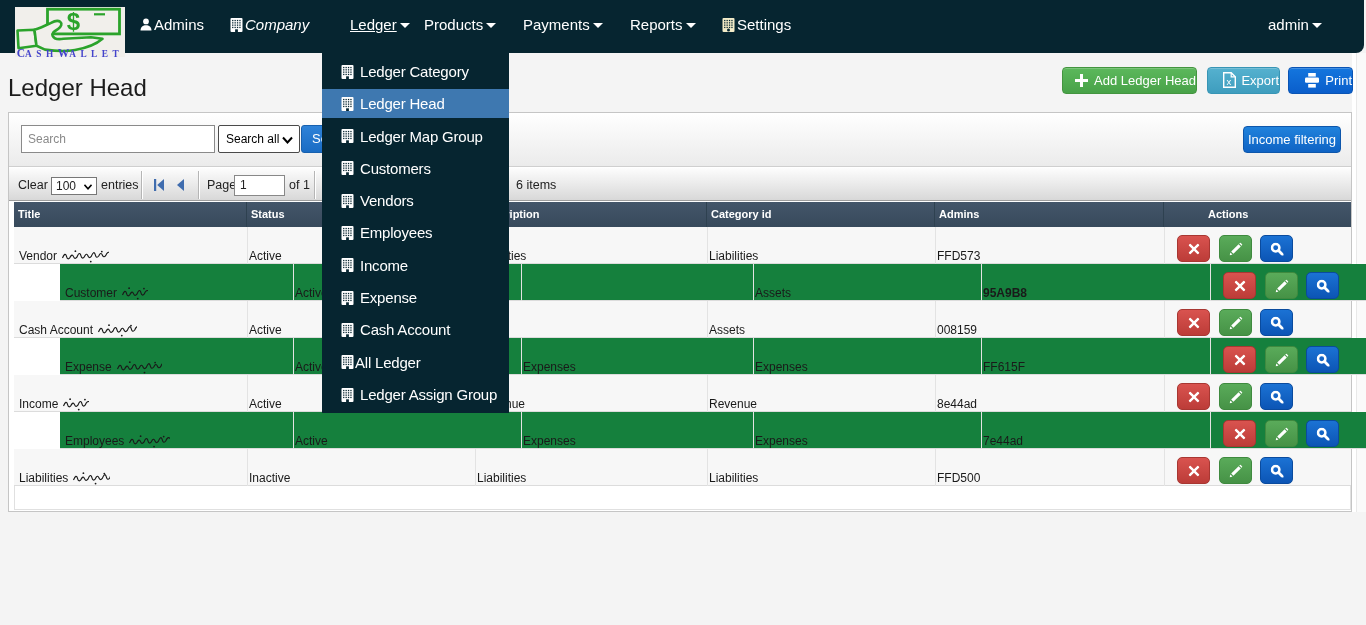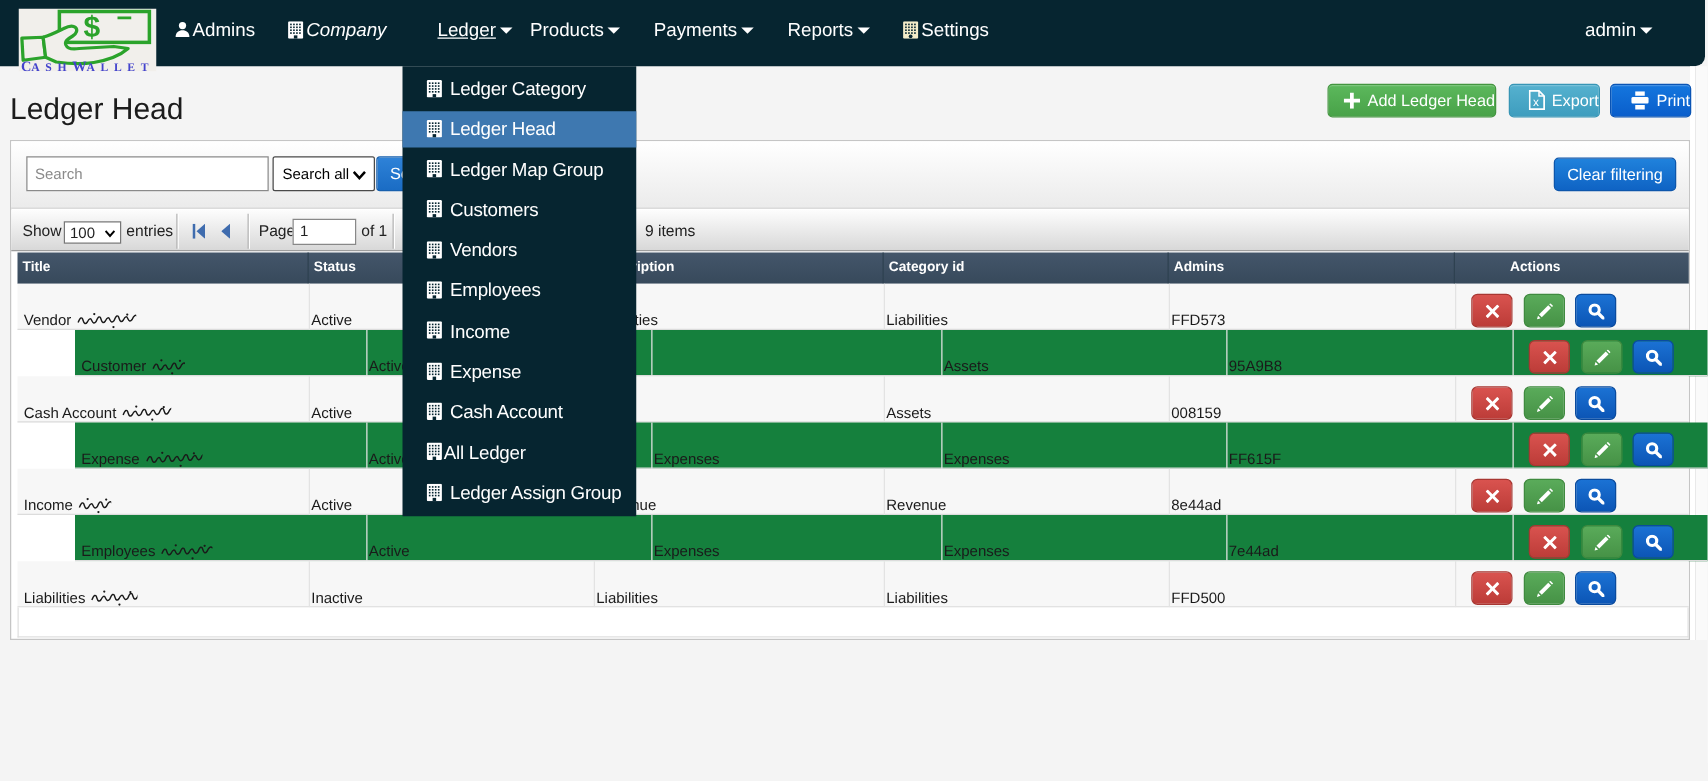--- a/index.html
+++ b/index.html
@@ -151,42 +151,42 @@
         <rect x="3.2" y="11" width="7.6" height="3.6" fill="#fff"></rect>
       </svg>Print</div>
 
   <div id="panel">
     <div id="searchrow">
       <div id="q-input">Search</div>
       <div id="q-select">Search all<svg class="chev" width="11" height="10" viewBox="0 0 11 10">
             <path d="M1 2.5 L5.5 7.5 L10 2.5" fill="none" stroke="#000" stroke-width="2"></path>
           </svg></div>
       <div id="q-btn">Search</div>
-      <div id="clear-btn">Clear filtering</div>
+      <div id="clear-btn">Income filtering</div>
     </div>
     <div id="toolbar">
-      <span class="abs" style="left:9px;top:10px;">Show</span>
+      <span class="abs" style="left:9px;top:10px;">Clear</span>
       <span id="show-sel">100<svg style="position:absolute;right:4px;top:5px" width="8" height="8" viewBox="0 0 9 9">
             <path d="M0.5 2 L4.5 6.5 L8.5 2" fill="none" stroke="#000" stroke-width="1.8"></path>
           </svg></span>
       <span class="abs" style="left:92px;top:10px;">entries</span>
       <span class="tsep" style="left:132px;"></span>
       <svg class="abs" style="left:145px;top:11px" width="10" height="12" viewBox="0 0 10 12">
           <rect x="0" y="0" width="2.2" height="12" fill="#3f6cae"></rect>
           <path d="M10 0 L3.2 6 L10 12 Z" fill="#3f6cae"></path>
         </svg>
       <svg class="abs" style="left:168px;top:11px" width="7" height="12" viewBox="0 0 7 12">
           <path d="M7 0 L0 6 L7 12 Z" fill="#3f6cae"></path>
         </svg>
       <span class="tsep" style="left:189px;"></span>
       <span class="abs" style="left:198px;top:10px;">Page</span>
       <span id="page-inp">1</span>
       <span class="abs" style="left:280px;top:10px;">of 1</span>
       <span class="tsep" style="left:305px;"></span>
-      <span class="abs" style="left:507px;top:10px;">9 items</span>
+      <span class="abs" style="left:507px;top:10px;">6 items</span>
     </div>
     <div id="thead">
       <span class="hc" style="left:0;width:233px;">Title</span>
       <span class="hc" style="left:233px;width:228px;">Status</span>
       <span class="hc" style="left:461px;width:232px;">Description</span>
       <span class="hc" style="left:693px;width:228px;">Category id</span>
       <span class="hc" style="left:921px;width:229px;">Admins</span>
       <span class="hc" style="left:1150px;width:186px;border-right:none;margin-left:40px;">Actions</span>
     </div>
   <div class="row odd" style="top:114px;">
@@ -224,21 +224,21 @@
       <div class="row even" style="top:151px;">
         <span class="cell" style="left:0;width:233px;padding-left:5px;">Customer<svg width="27" height="14" viewBox="0 0 27 14" style="vertical-align:-3px;margin-left:4px">
             <path d="M1.5 9 q2.6 -6.5 4 -1.6 q1.2 4.2 3.4 1.2 q2.2 -4.5 3.6 -1 q1.3 3.2 3.4 0.6 q2.6 -6.5 4 -1.6 q1.2 4.2 3.4 1.2 q2 -5 4.5 -2.5" fill="none" stroke="#1a1a1a" stroke-width="1.15"></path>
             <circle cx="8.1" cy="2.2" r="0.9" fill="#1a1a1a"></circle>
             <circle cx="16.74" cy="12.6" r="0.9" fill="#1a1a1a"></circle>
             <circle cx="22.95" cy="2.6" r="0.9" fill="#1a1a1a"></circle>
           </svg></span>
         <span class="cell cl" style="left:233px;width:228px;">Active</span>
         <span class="cell cl" style="left:461px;width:232px;"></span>
         <span class="cell cl" style="left:693px;width:228px;">Assets</span>
-        <span class="cell cl" style="left:921px;width:229px;">95A9B8</span>
+        <span class="cell cl" style="left:921px;width:229px;font-weight:bold;">95A9B8</span>
         <span class="cell cl" style="left:1150px;width:187px;">
           <span class="act a-del" style="left:12px;">
             <svg width="11" height="11" viewBox="0 0 13 13">
               <path d="M2 0 L6.5 4.5 L11 0 L13 2 L8.5 6.5 L13 11 L11 13 L6.5 8.5 L2 13 L0 11 L4.5 6.5 L0 2 Z" fill="#fff"></path>
             </svg>
           </span>
           <span class="act a-edit" style="left:54px;">
             <svg width="13" height="13" viewBox="0 0 14 14">
               <path d="M0 14 L1 10.8 L3.2 13 Z" fill="#fff"></path>
               <path d="M1.8 9.8 L9.8 1.8 L12.2 4.2 L4.2 12.2 Z" fill="#fff"></path>

